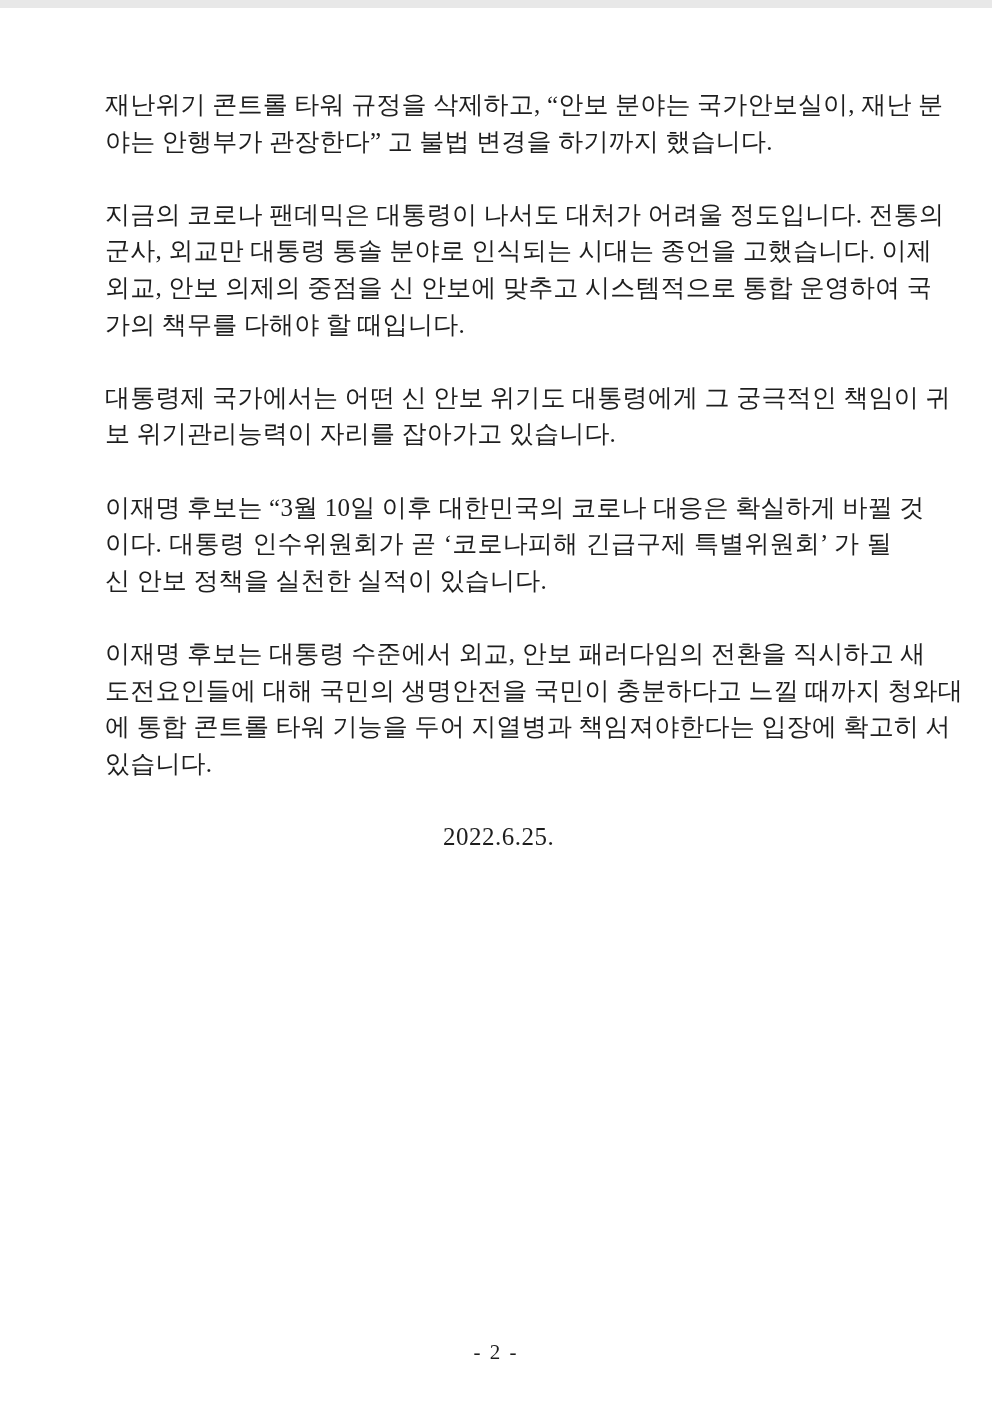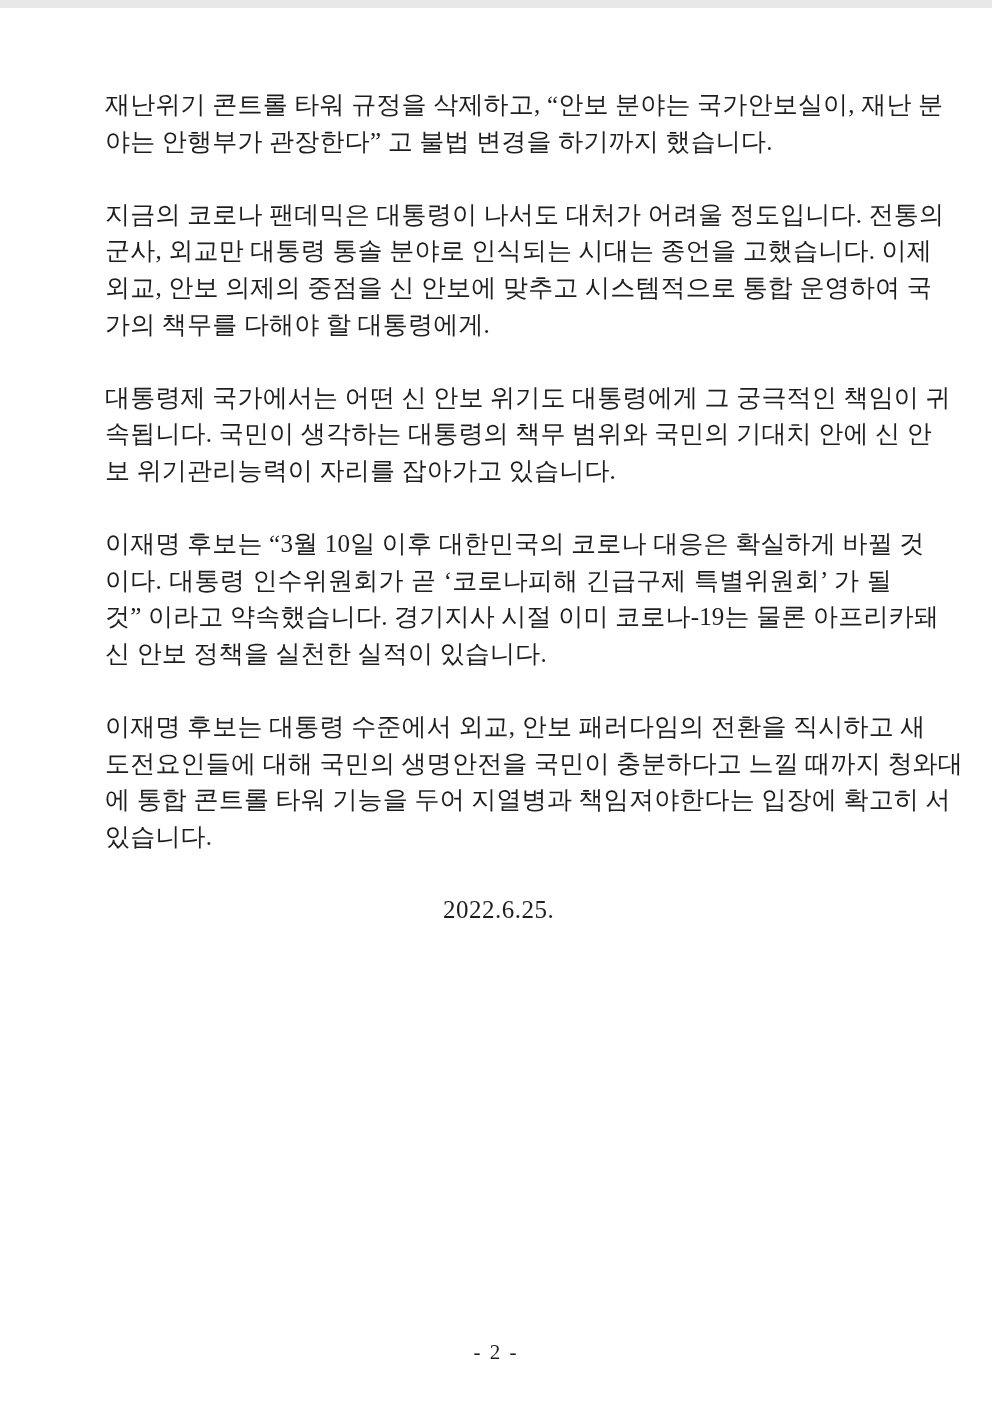--- a/index.html
+++ b/index.html
@@ -75,33 +75,31 @@
 
     <div class="paragraph">
       <div class="line">재난위기 콘트롤 타워 규정을 삭제하고, “안보 분야는 국가안보실이, 재난 분</div>
       <div class="line last">야는 안행부가 관장한다” 고 불법 변경을 하기까지 했습니다.</div>
     </div>
 
     <div class="paragraph">
       <div class="line">지금의 코로나 팬데믹은 대통령이 나서도 대처가 어려울 정도입니다. 전통의</div>
       <div class="line">군사, 외교만 대통령 통솔 분야로 인식되는 시대는 종언을 고했습니다. 이제</div>
       <div class="line">외교, 안보 의제의 중점을 신 안보에 맞추고 시스템적으로 통합 운영하여 국</div>
-      <div class="line last">가의 책무를 다해야 할 대통령에게.</div>
+      <div class="line last">가의 책무를 다해야 할 때입니다.</div>
     </div>
 
     <div class="paragraph">
       <div class="line">대통령제 국가에서는 어떤 신 안보 위기도 대통령에게 그 궁극적인 책임이 귀</div>
-      <div class="line">속됩니다. 국민이 생각하는 대통령의 책무 범위와 국민의 기대치 안에 신 안</div>
       <div class="line last">보 위기관리능력이 자리를 잡아가고 있습니다.</div>
     </div>
 
     <div class="paragraph">
       <div class="line">이재명 후보는 “3월 10일 이후 대한민국의 코로나 대응은 확실하게 바뀔 것</div>
       <div class="line">이다. 대통령 인수위원회가 곧 ‘코로나피해 긴급구제 특별위원회’ 가 될</div>
-      <div class="line">것” 이라고 약속했습니다. 경기지사 시절 이미 코로나-19는 물론 아프리카돼</div>
       <div class="line last">신 안보 정책을 실천한 실적이 있습니다.</div>
     </div>
 
     <div class="paragraph">
       <div class="line">이재명 후보는 대통령 수준에서 외교, 안보 패러다임의 전환을 직시하고 새</div>
       <div class="line">도전요인들에 대해 국민의 생명안전을 국민이 충분하다고 느낄 때까지 청와대</div>
       <div class="line">에 통합 콘트롤 타워 기능을 두어 지열병과 책임져야한다는 입장에 확고히 서</div>
       <div class="line last">있습니다.</div>
     </div>
 

